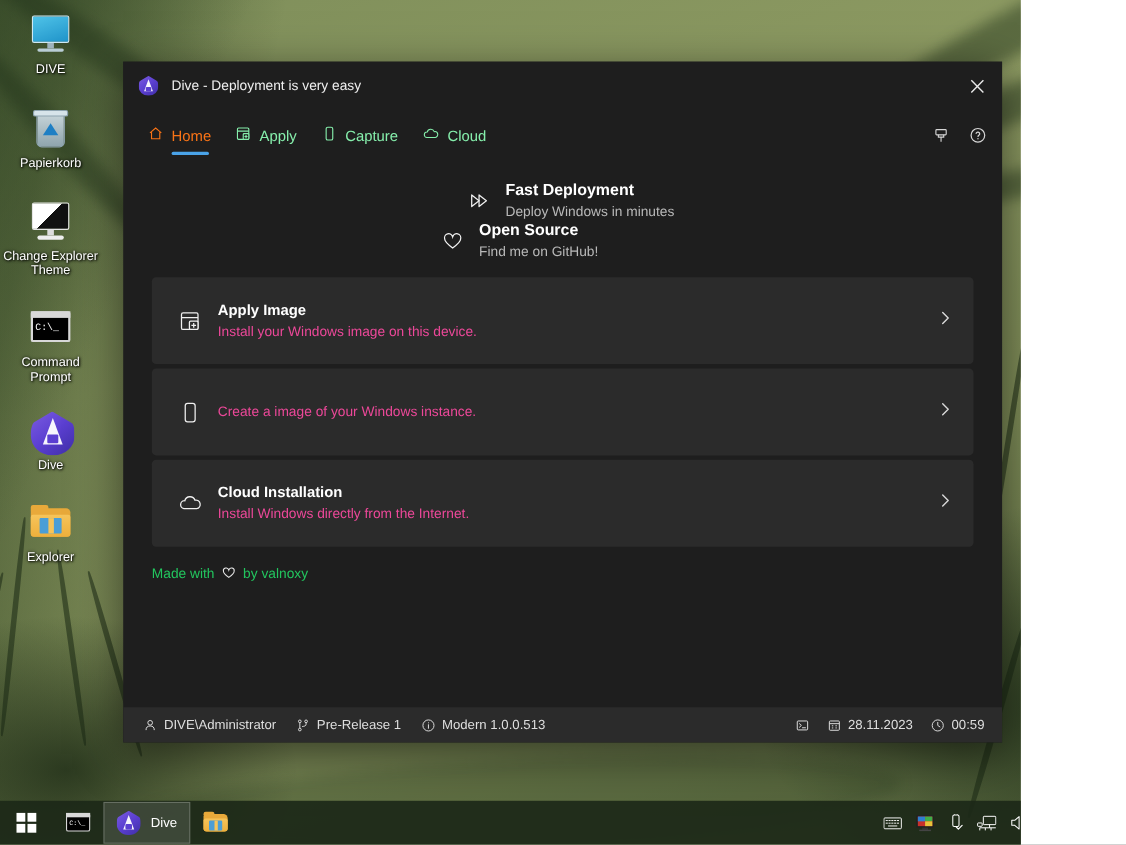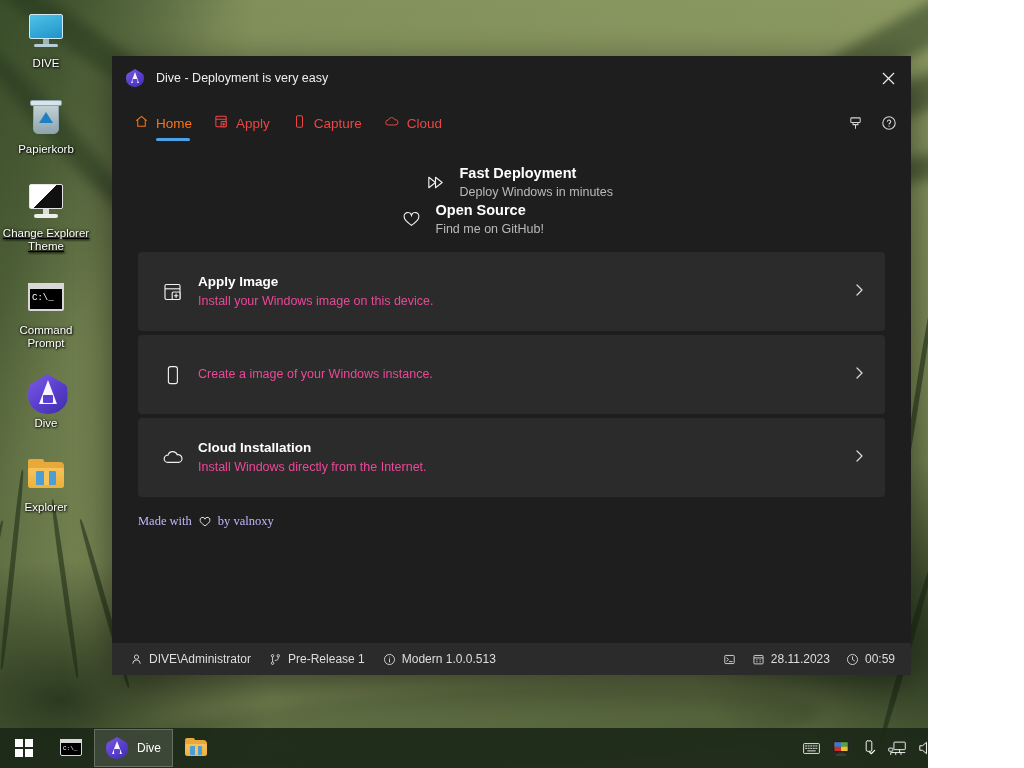--- a/index.html
+++ b/index.html
@@ -113,21 +113,21 @@
   }
   #close-btn svg { stroke: #e8e8e8; }
 
   
   #navbar {
     height: 46px; flex: 0 0 46px; display: flex; align-items: center;
     padding: 0 14px 0 22px; position: relative;
   }
   .nav-item {
     display: flex; align-items: center; gap: 7px; height: 46px;
-    margin-right: 22px; color: #ef4444; font-size: 13.5px;
+    margin-right: 22px; color: #86efac; font-size: 13.5px;
     position: relative; cursor: default;
   }
   .nav-item.active { color: #f97316; }
   .nav-item.active::after {
     content: ""; position: absolute; left: 22px; right: 2px; bottom: 5px;
     height: 3px; border-radius: 2px; background: #4aa3e8;
   }
   .nav-right { margin-left: auto; display: flex; align-items: center; gap: 18px; }
   .nav-icon { color: #d6d6d6; display: flex; align-items: center; cursor: default; }
 
@@ -152,21 +152,21 @@
   }
   .card-icon { color: #efefef; flex: 0 0 36px; display: flex; align-items: center; }
   .card-text { flex: 1 1 auto; }
   .card-title { color: #ffffff; font-size: 13.5px; font-weight: bold; line-height: 20px; }
   .card-sub { color: #ec4899; font-size: 12.5px; line-height: 19px; }
   .card-chevron { color: #d8d8d8; flex: 0 0 auto; }
   .card-gap { height: 2px; }
 
   #made-with {
     display: flex; align-items: center; gap: 6px;
-    color: #c4b5fd; font-size: 12.5px; padding: 15px 0 0 0; font-family: Liberation Serif, serif;
+    color: #22c55e; font-size: 12.5px; padding: 15px 0 0 0;
   }
   #made-with .heart { color: #e6e6e6; display: flex; align-items: center; }
 
   
   #statusbar {
     height: 32px; flex: 0 0 32px; background: #2b2b2b;
     display: flex; align-items: center; padding: 0 16px 0 18px;
     color: #dedede; font-size: 12px;
   }
   .sb-item { display: flex; align-items: center; gap: 6px; margin-right: 18px; }
@@ -227,21 +227,21 @@
 
     <div class="desk-icon" style="margin-top:16px;">
       <div class="glyph ico-bin">
         <div class="body"></div>
           <div class="lid"></div>
           <div class="tri"></div>
       </div>
       <div class="label">Papierkorb</div>
     </div>
 
-    <div class="desk-icon" style="margin-top:14px;text-decoration:underline;">
+    <div class="desk-icon" style="margin-top:14px;">
       <div class="glyph ico-theme">
         <div class="screen"></div>
           <div class="neck"></div>
           <div class="base"></div>
       </div>
       <div class="label">Change Explorer Theme</div>
     </div>
 
     <div class="desk-icon" style="margin-top:14px;">
       <div class="glyph ico-cmd">

